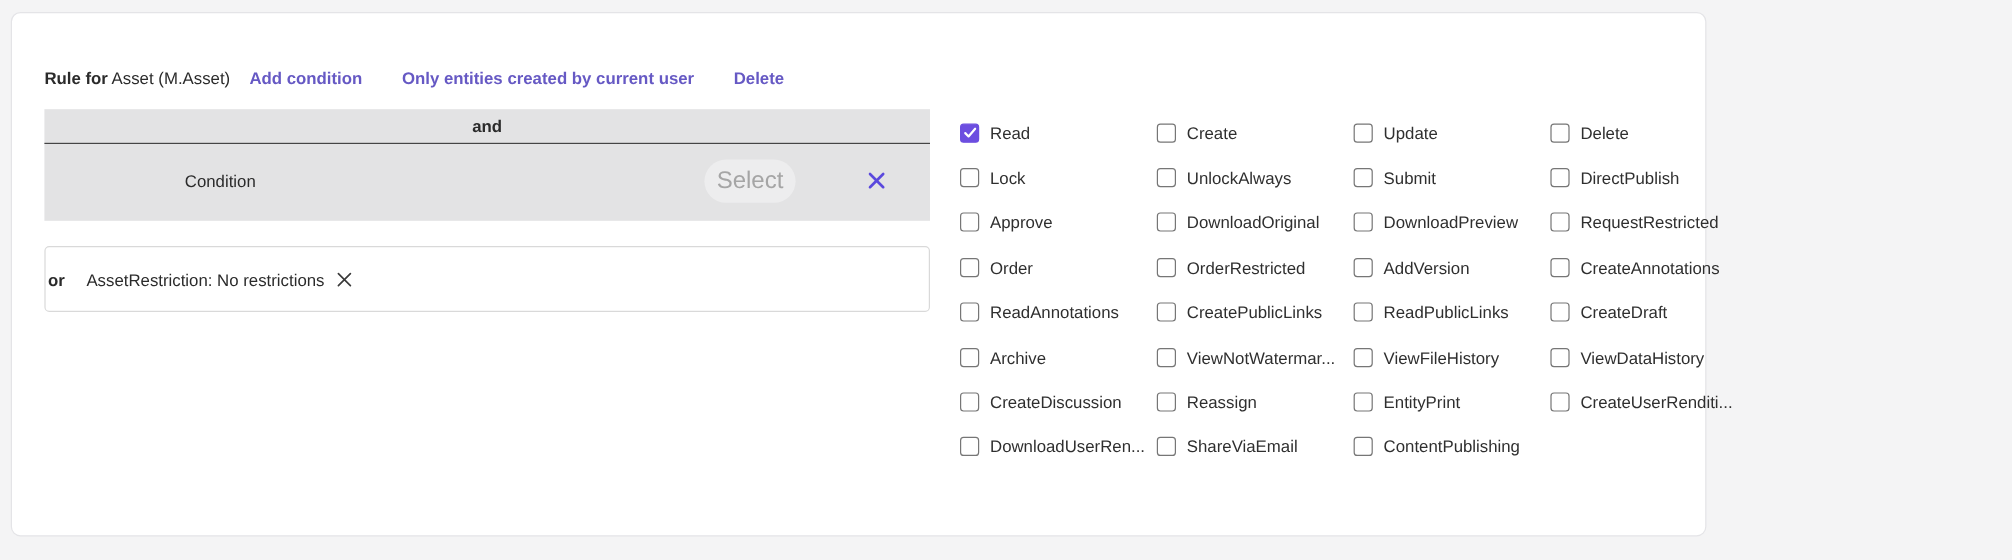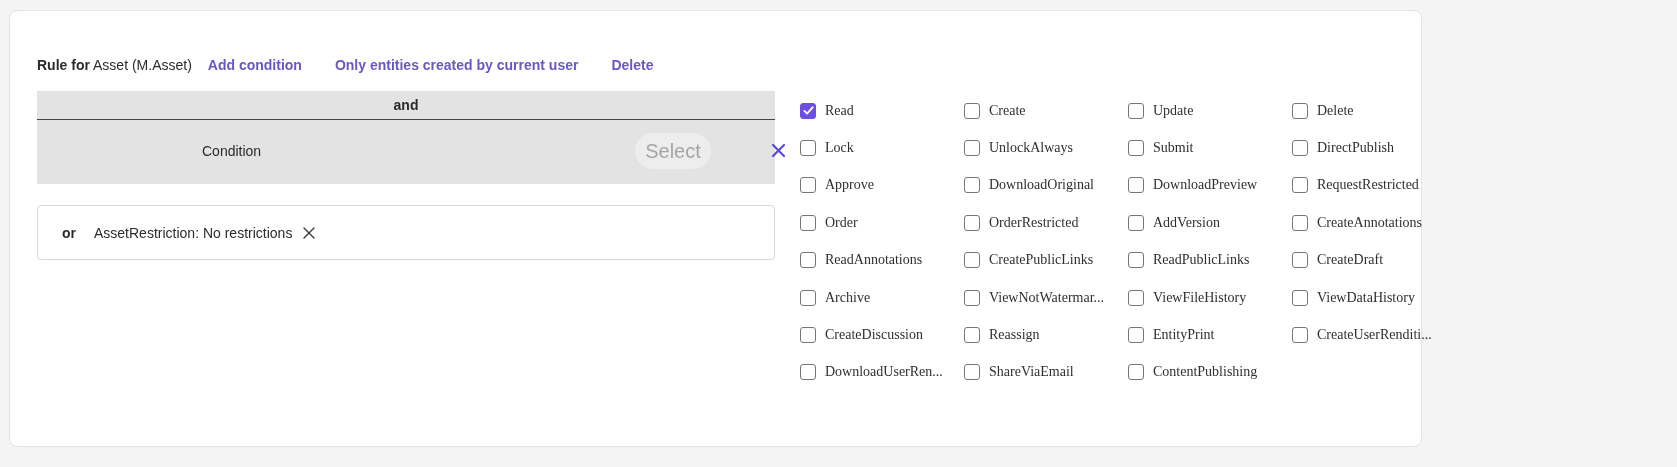--- a/index.html
+++ b/index.html
@@ -30,21 +30,21 @@
   }
   .and-panel {
     position: absolute; left: 27px; top: 80px;
     width: 738px; height: 93px;
     background: #e3e3e4;
   }
   .and-head {
     height: 29px; display: flex; align-items: center; justify-content: center;
     font-weight: 600; border-bottom: 1px solid #454545;
   }
-  .cond-row { position: relative; height: 63px; margin-left: 48px; }
+  .cond-row { position: relative; height: 63px; }
   .cond-label { position: absolute; left: 117px; top: 23px; }
   .dropdown {
     position: absolute; left: 199px; top: 13px;
     width: 278px; height: 36px;
     background: #fff; border: 1px solid #6f6f6f; border-radius: 6px;
     display: flex; align-items: center; justify-content: space-between;
     padding: 0 12px; cursor: pointer;
   }
   .select-btn {
     position: absolute; left: 550px; top: 13px;
@@ -56,33 +56,33 @@
   .close-x {
     position: absolute; left: 675px; top: 12px;
     width: 36px; height: 36px;
     display: flex; align-items: center; justify-content: center;
     cursor: pointer;
   }
   .or-panel {
     position: absolute; left: 27px; top: 194px;
     width: 738px; height: 55px;
     background: #fff; border: 1px solid #d9d9d9; border-radius: 4px;
-    display: flex; align-items: center; padding-left: 24px;
+    display: flex; align-items: center; padding-left: 2px;
   }
   .or-op { font-weight: 700; margin-right: 18px; }
   .remove-x { margin-left: 10px; cursor: pointer; display: inline-flex; align-items: center; }
   .perm-grid {
     position: absolute; left: 790px; top: 81px;
     display: grid;
     grid-template-columns: repeat(4, 164px);
     grid-auto-rows: 37.4px;
   }
   .perm-item {
     display: flex; align-items: center; gap: 9px;
-    white-space: nowrap; cursor: pointer; font-family: Liberation Serif, serif;
+    white-space: nowrap; cursor: pointer;
   }
   .cbx {
     width: 16px; height: 16px; flex: none;
     border: 1.5px solid #767676; border-radius: 3px;
     background: #fff;
     display: flex; align-items: center; justify-content: center;
   }
   .cbx.checked { background: #6c4ee0; border-color: #6c4ee0; }
   .perm-label { color: #2f2f2f; }
 </style>

